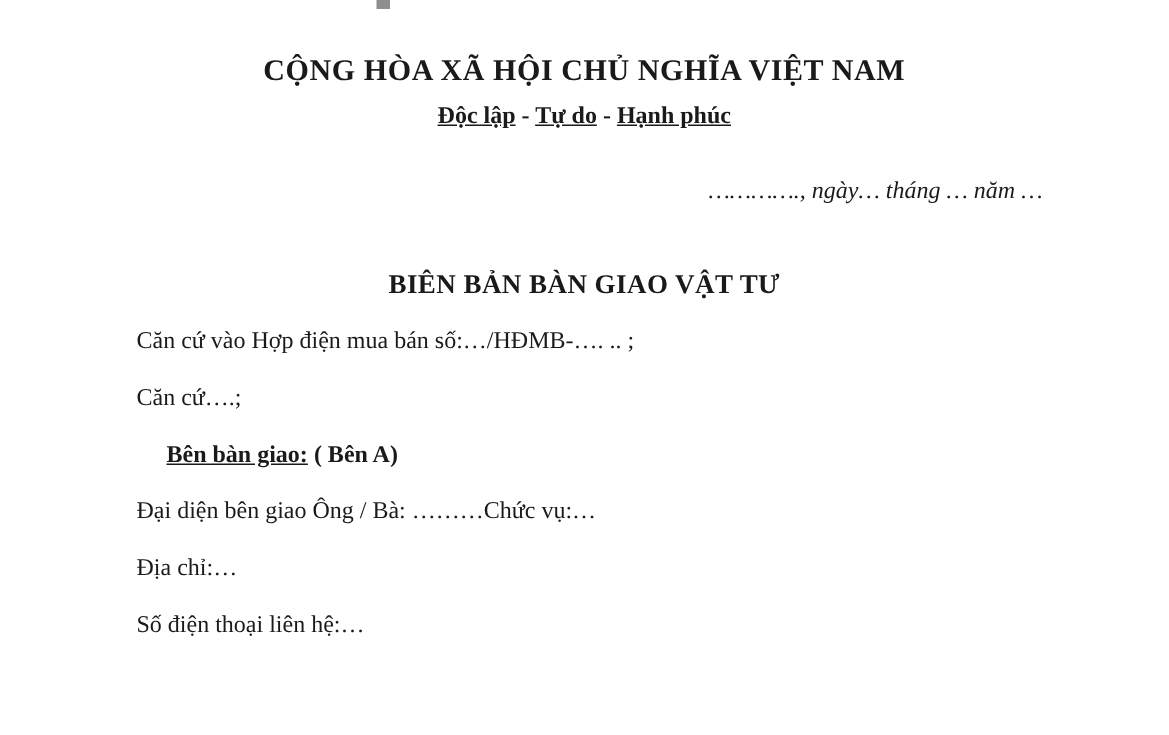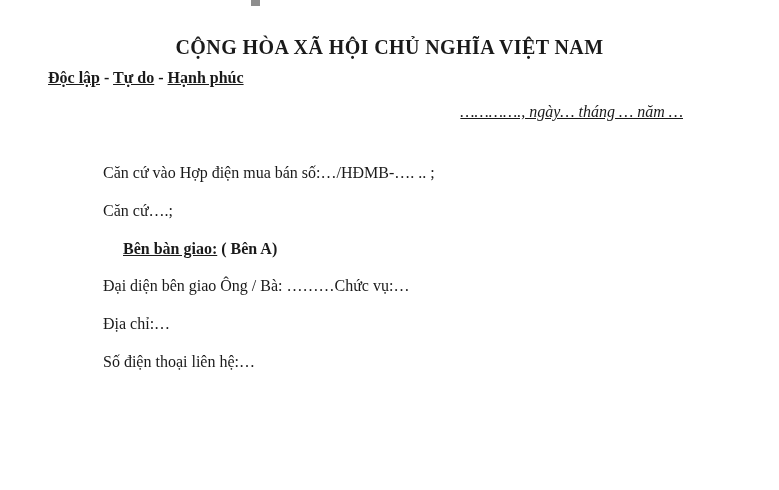--- a/index.html
+++ b/index.html
@@ -12,56 +12,55 @@
     background: #ffffff;
     font-family: "Liberation Serif", "DejaVu Serif", serif;
     color: #1a1a1a;
     overflow: hidden;
   }
   .page {
     position: relative;
     width: 779px;
     height: 490px;
     box-sizing: border-box;
-    padding: 0 48px;
+    padding: 0 36px;
   }
   .top-marker {
     position: absolute;
     top: 0px;
     left: 251px;
     width: 9px;
     height: 6px;
     background: #8e8e8e;
   }
   .doc-body {
     padding-top: 36px;
   }
   .national-title {
     text-align: center;
     font-weight: bold;
     font-size: 20px;
     letter-spacing: 0.4px;
     margin: 0 0 10px 0;
   }
   .motto {
-    text-align: left;
+    text-align: center;
     font-weight: bold;
     font-size: 16px;
-    margin: 0 0 16px 0;
+    margin: 0 0 32px 0;
   }
   .motto span.u {
     text-decoration: underline;
   }
   .date-line {
     text-align: right;
     font-style: italic;
     font-size: 16px;
     padding-right: 48px;
     margin: 16px 0 42px 0;
-    text-decoration: underline;
   }
   .doc-title {
     text-align: center;
     font-weight: bold;
     font-size: 18px;
     letter-spacing: 0.3px;
     margin: 0 0 18px 0;
   }
   .para {
     font-size: 16px;
@@ -89,20 +88,21 @@
   <div class="doc-body">
 
     <h1 class="national-title">CỘNG HÒA XÃ HỘI CHỦ NGHĨA VIỆT NAM</h1>
 
     <div class="motto">
       <span class="u">Độc lập</span><span> - </span><span class="u">Tự do</span><span> - </span><span class="u">Hạnh phúc</span>
     </div>
 
     <div class="date-line">…………., ngày… tháng … năm …</div>
 
+    <h2 class="doc-title">BIÊN BẢN BÀN GIAO VẬT TƯ</h2>
 
     <p class="para">Căn cứ vào Hợp điện mua bán số:…/HĐMB-…. .. ;</p>
     <p class="para">Căn cứ….;</p>
 
     <p class="para">
       <span class="lead-ul">Bên bàn giao:</span><span class="lead-b"> ( Bên A)</span>
     </p>
 
     <p class="para">Đại diện bên giao Ông / Bà: ………Chức vụ:…</p>
     <p class="para">Địa chỉ:…</p>

